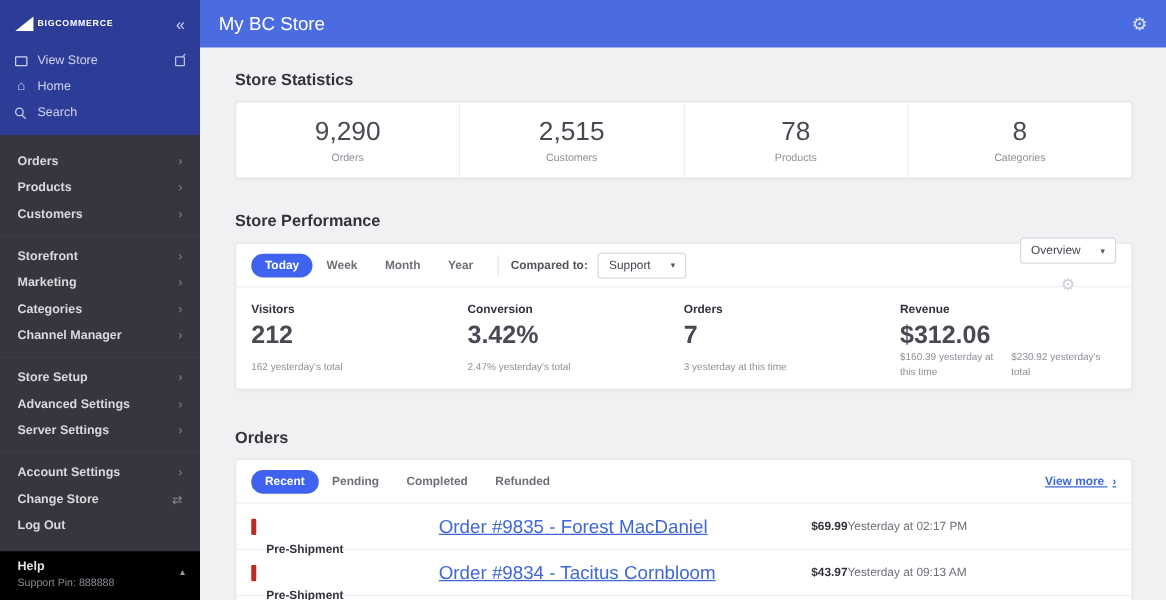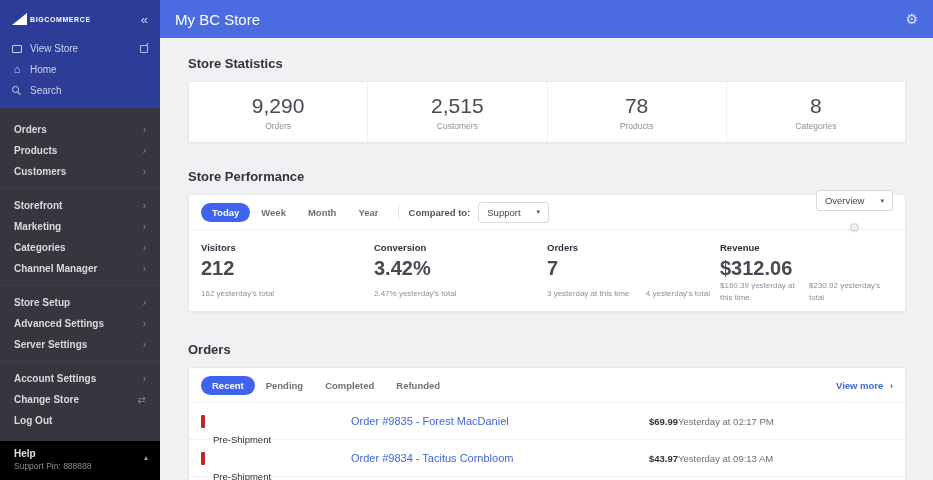--- a/index.html
+++ b/index.html
@@ -66,27 +66,27 @@
   .tb-right { margin-left:auto; display:flex; align-items:center; gap:10px;flex-direction:column; }
   .perf-gear { color:#cfd0d6; font-size:13px; line-height:1; cursor:pointer; }
   .metrics { display:flex; height:82px; padding:12px 12px 11px; border-top:1px solid #f0f1f4; }
   .metric { flex:1; padding-right:10px; display:flex; flex-direction:column; }
   .metric-label { font-size:9.5px; font-weight:bold; color:#33313b; }
   .metric-value { font-size:20px; font-weight:700; color:#4a4853; margin-top:4px; }
   .metric-subs { margin-top:auto; display:flex; flex-direction:row; justify-content:space-between; }
   .metric-sub { font-size:8px; color:#8e8f97; line-height:1.55; }
 
   .orders-card { margin-top:9px; }
-  .view-more { margin-left:auto; color:#4068d4; font-size:9.5px; font-weight:bold; cursor:pointer; }
+  .view-more { margin-left:auto; color:#4068d4; font-size:9.5px; font-weight:bold; cursor:pointer;text-decoration:underline; }
   .view-more .arr { font-size:9px; margin-left:4px; }
   .order-row { display:flex; align-items:center; height:37px; border-top:1px solid #eef0f3; padding:0 12px; }
   .row-status { width:150px; display:flex; align-items:center; gap:8px; }
   .status-bar { width:4px; height:13px; border-radius:1px; flex-shrink:0; }
-  .status-text { font-size:9.5px; font-weight:normal; color:#33313b;margin-top:36px; }
-  .row-link { flex:1; font-size:11px; color:#4068d4; cursor:pointer; }
+  .status-text { font-size:9.5px; font-weight:bold; color:#33313b;margin-top:36px; }
+  .row-link { flex:1; font-size:15px; color:#4068d4; cursor:pointer;text-decoration:underline; }
   .row-amount { width:75px; text-align:right; font-size:9.5px; font-weight:bold; color:#33313b; }
   .row-date { width:215px; font-size:9.5px; color:#6f6e78; }
 </style>
 </head>
 <body>
 
 <div class="app">
 
   <aside class="sidebar">
     <div class="sb-top">
@@ -244,21 +244,20 @@
             <div class="metric-value">3.42%</div>
             <div class="metric-subs">
               <div class="metric-sub">2.47% yesterday's total</div>
             </div>
           </div>
           <div class="metric">
             <div class="metric-label">Orders</div>
             <div class="metric-value">7</div>
             <div class="metric-subs">
               <div class="metric-sub">3 yesterday at this time</div>
-              <div class="metric-sub">4 yesterday's total</div>
             </div>
           </div>
           <div class="metric">
             <div class="metric-label">Revenue</div>
             <div class="metric-value">$312.06</div>
             <div class="metric-subs">
               <div class="metric-sub">$160.39 yesterday at this time</div>
               <div class="metric-sub">$230.92 yesterday's total</div>
             </div>
           </div>

